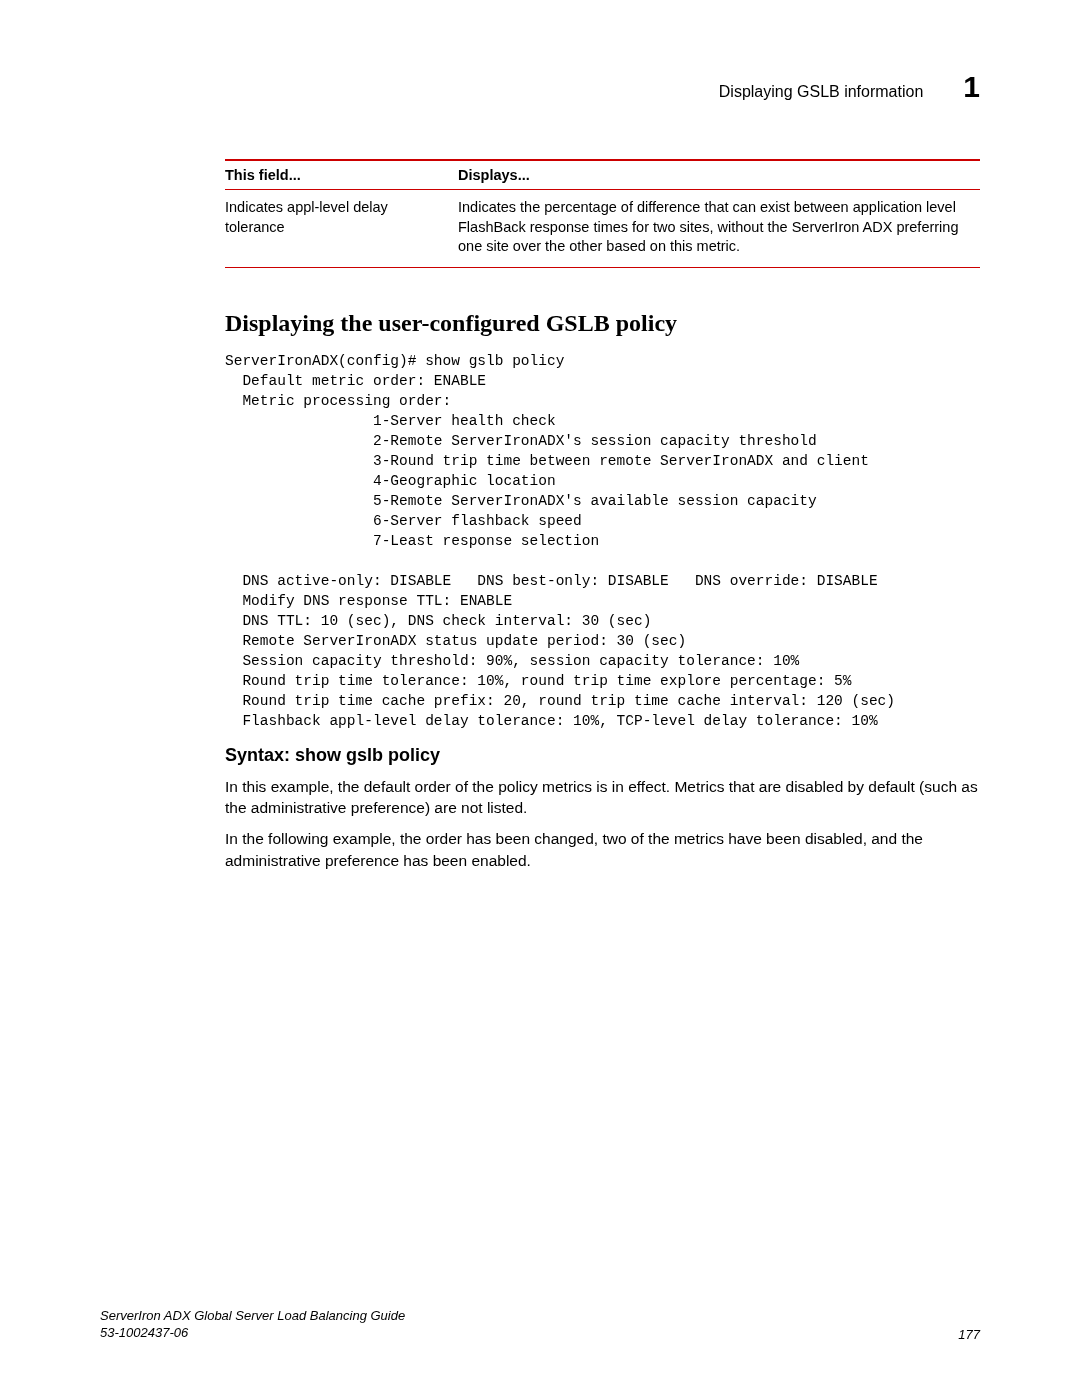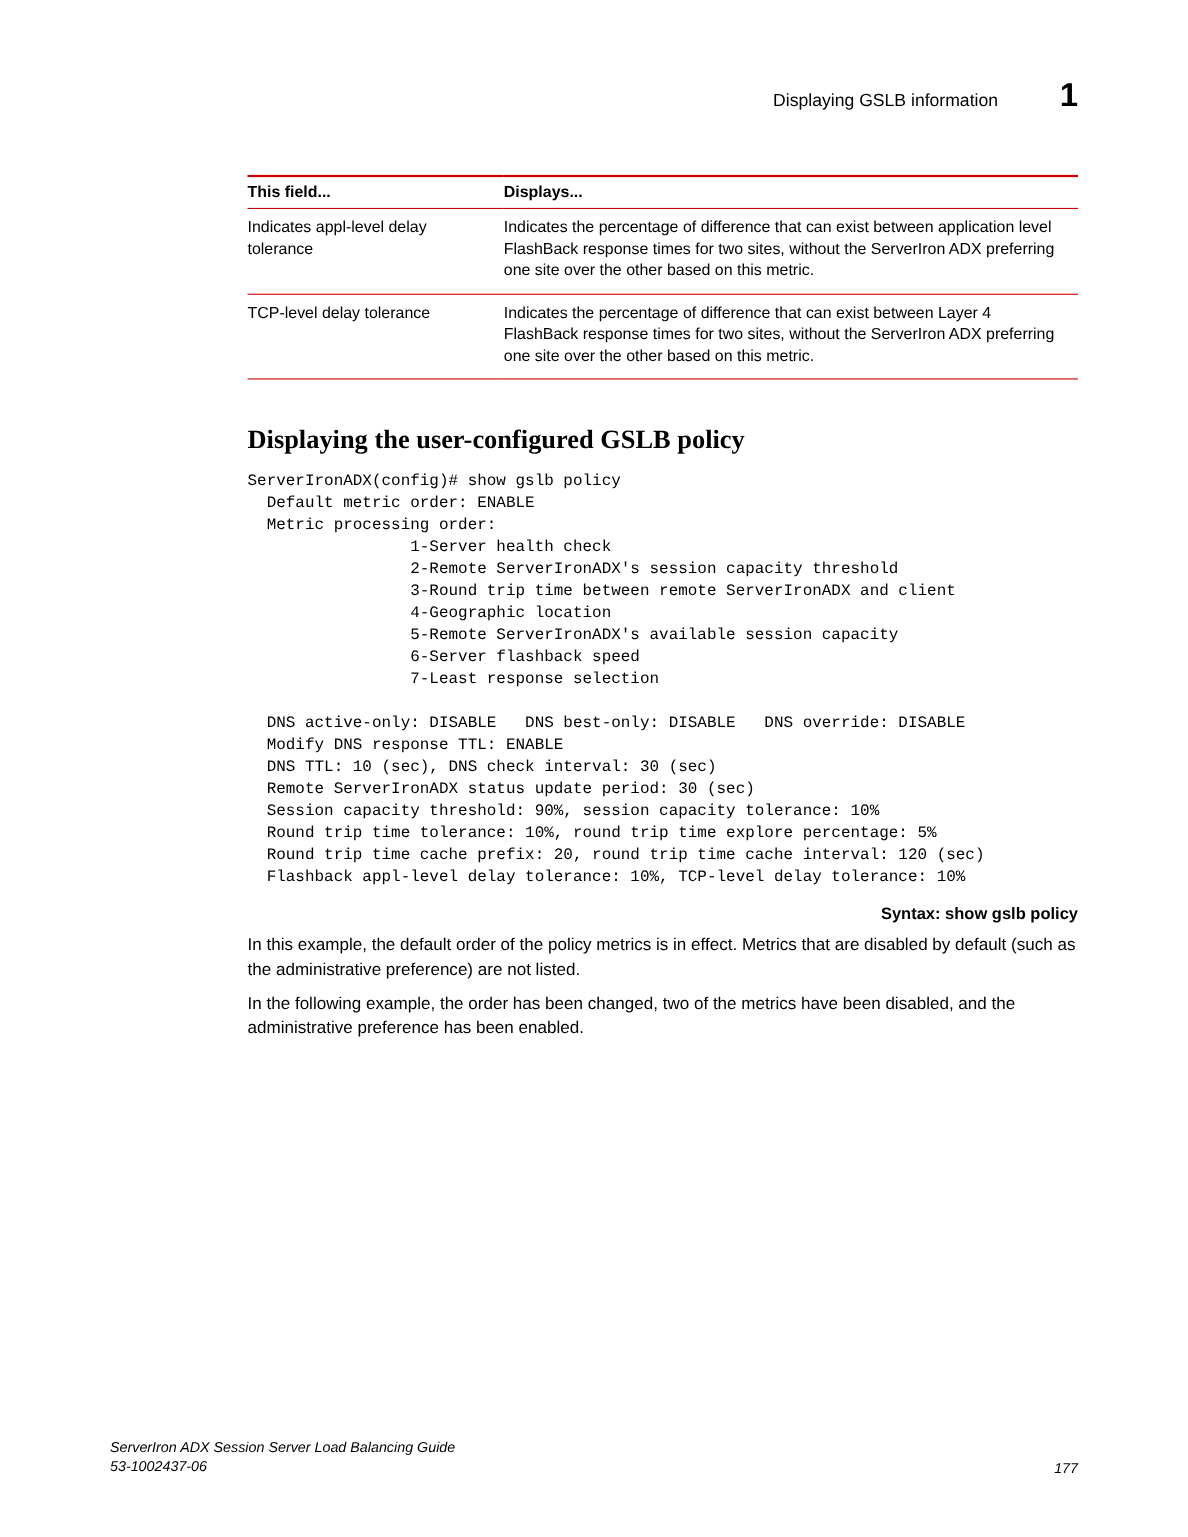--- a/index.html
+++ b/index.html
@@ -14,21 +14,21 @@
     box-sizing: border-box;
   }
   .page {
     padding: 70px 100px 0 225px;
     box-sizing: border-box;
   }
   .run-head {
     display: flex;
     justify-content: flex-end;
     align-items: baseline;
-    gap: 56px;
+    gap: 40px;
     font-size: 16px;
     color: #000;
     margin-bottom: 55px;
   }
   .run-head-title {
     font-size: 16px;
   }
   .chap-num {
     font-size: 30px;
     font-weight: bold;
@@ -85,24 +85,23 @@
     margin: 10px 0 10px 0;
   }
   pre.cli {
     font-family: "Courier New", Courier, monospace;
     font-size: 14.5px;
     line-height: 1.38;
     white-space: pre;
     margin: 6px 0 14px 0;
   }
   .syntax {
-    font-size: 15px;
+    font-size: 18px;
     font-weight: bold;
     margin: 10px 0 10px 0;
-    text-align: right;
   }
   .footer {
     position: absolute;
     left: 100px;
     right: 100px;
     bottom: 55px;
     font-size: 13px;
     font-style: italic;
     color: #000;
     display: flex;
@@ -132,24 +131,20 @@
       <tr>
         <th>This field...</th>
         <th>Displays...</th>
       </tr>
     </thead>
     <tbody>
       <tr>
         <td>Indicates appl-level delay tolerance</td>
         <td>Indicates the percentage of difference that can exist between application level FlashBack response times for two sites, without the ServerIron ADX preferring one site over the other based on this metric.</td>
       </tr>
-      <tr>
-        <td>TCP-level delay tolerance</td>
-        <td>Indicates the percentage of difference that can exist between Layer 4 FlashBack response times for two sites, without the ServerIron ADX preferring one site over the other based on this metric.</td>
-      </tr>
     </tbody>
   </table>
 
   <h2 class="section">Displaying the user-configured GSLB policy</h2>
 
 
   <pre class="cli">ServerIronADX(config)# show gslb policy
   Default metric order: ENABLE
   Metric processing order:
                  1-Server health check
@@ -172,17 +167,17 @@
   <div class="syntax">Syntax:  show gslb policy</div>
 
   <p class="body">In this example, the default order of the policy metrics is in effect. Metrics that are disabled by default (such as the administrative preference) are not listed.</p>
 
   <p class="body">In the following example, the order has been changed, two of the metrics have been disabled, and the administrative preference has been enabled.</p>
 
 </div>
 
 <div class="footer">
   <div class="footer-left">
-    <div>ServerIron ADX Session Server Load Balancing Guide</div>
+    <div>ServerIron ADX Global Server Load Balancing Guide</div>
     <div>53-1002437-06</div>
   </div>
   <div class="footer-right">177</div>
 </div>
 
 </body></html>

